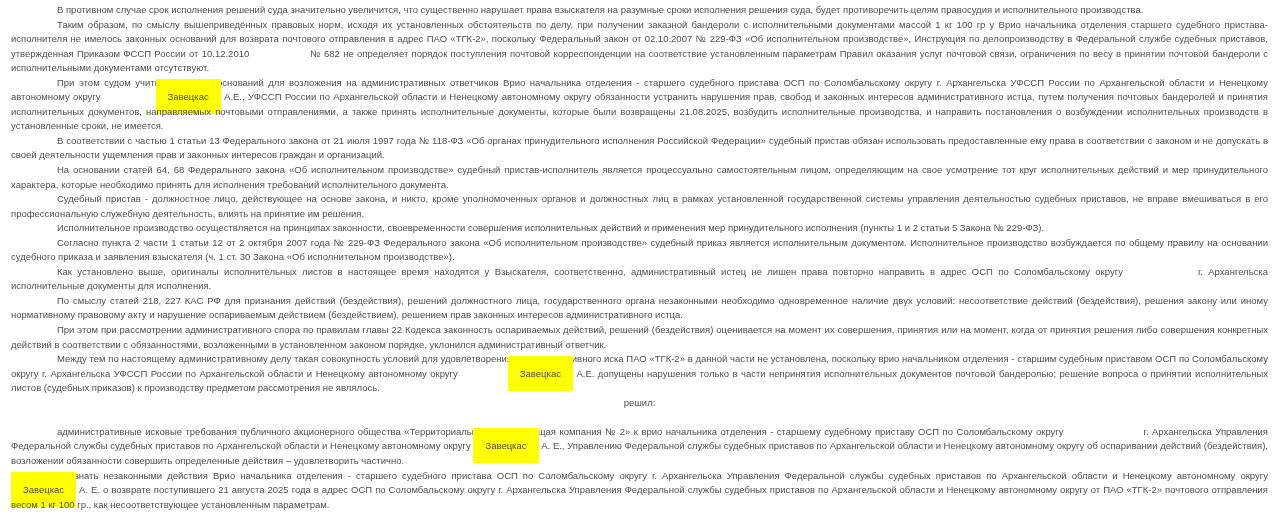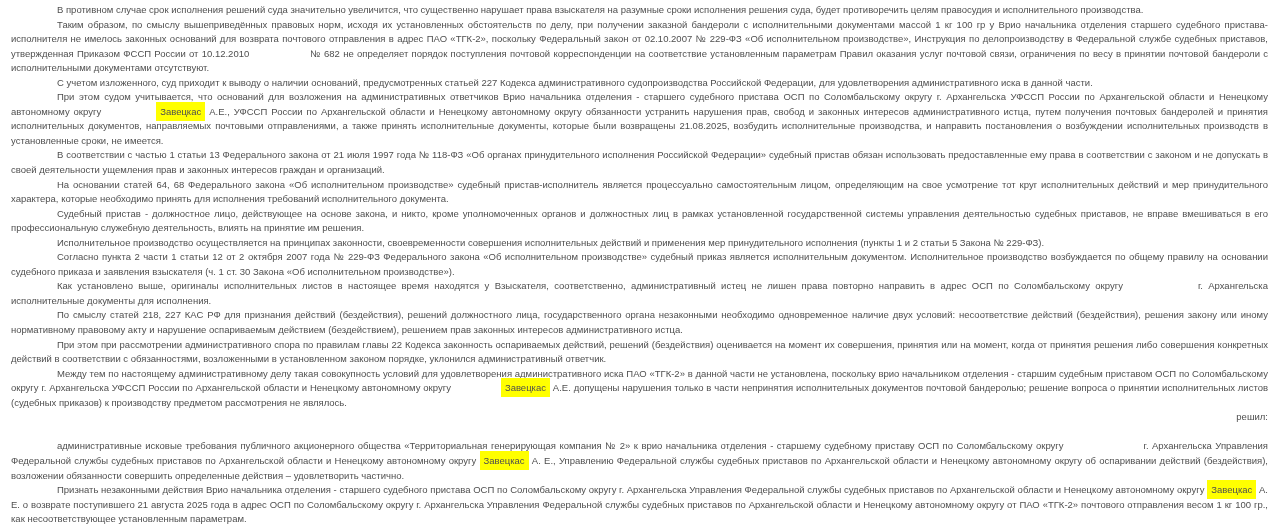--- a/index.html
+++ b/index.html
@@ -19,41 +19,40 @@
     padding: 3px 12px 0 11px;
     text-align: justify;
   }
   p.para {
     margin: 0;
     line-height: 14.55px;
     text-indent: 46px;
     text-align: justify;
   }
   p.para.center {
-    text-align: right;
+    text-align: center;
     text-indent: 0;
     margin-bottom: 14.55px;
   }
   mark.hl {
     background: #ffff00;
     color: inherit;
-    padding: 4px;
+    padding: 12px;
   }
   .gap {
     display: inline-block;
     height: 1px;
   }
 </style>
 </head>
 <body style="background: rgb(255, 255, 255); color: rgb(79, 79, 79);">
 
 <div class="doc">
     <p class="para body"><span>В противном случае срок исполнения решений суда значительно увеличится, что существенно нарушает права взыскателя на разумные сроки исполнения решения суда, будет противоречить целям правосудия и исполнительного производства.</span></p>
     <p class="para body"><span>Таким образом, по смыслу вышеприведённых правовых норм, исходя их установленных обстоятельств по делу, при получении заказной бандероли с исполнительными документами массой 1 кг 100 гр у Врио начальника отделения старшего судебного пристава-исполнителя не имелось законных оснований для возврата почтового отправления в адрес ПАО «ТГК-2», поскольку Федеральный закон от 02.10.2007 № 229-ФЗ «Об исполнительном производстве», Инструкция по делопроизводству в Федеральной службе судебных приставов, утвержденная Приказом ФССП России от 10.12.2010</span><span class="gap" style="width: 60px;"></span><span>№ 682 не определяет порядок поступления почтовой корреспонденции на соответствие установленным параметрам Правил оказания услуг почтовой связи, ограничения по весу в принятии почтовой бандероли с исполнительными документами отсутствуют.</span></p>
-    <p class="para body"><span>С учетом изложенного, суд приходит к выводу о наличии оснований, предусмотренных статьей 227 Кодекса административного судопроизводства Российской Федерации, для удовлетворения административного иска в данной части.</span></p>
     <p class="para body"><span>При этом судом учитывается, что оснований для возложения на административных ответчиков Врио начальника отделения - старшего судебного пристава ОСП по Соломбальскому округу г. Архангельска УФССП России по Архангельской области и Ненецкому автономному округу</span><span class="gap" style="width: 55px;"></span><mark class="hl" style="background: rgb(255, 255, 0);">Завецкас</mark><span> А.Е., УФССП России по Архангельской области и Ненецкому автономному округу обязанности устранить нарушения прав, свобод и законных интересов административного истца, путем получения почтовых бандеролей и принятия исполнительных документов, направляемых почтовыми отправлениями, а также принять исполнительные документы, которые были возвращены 21.08.2025, возбудить исполнительные производства, и направить постановления о возбуждении исполнительных производств в установленные сроки, не имеется.</span></p>
     <p class="para body"><span>В соответствии с частью 1 статьи 13 Федерального закона от 21 июля 1997 года № 118-ФЗ «Об органах принудительного исполнения Российской Федерации» судебный пристав обязан использовать предоставленные ему права в соответствии с законом и не допускать в своей деятельности ущемления прав и законных интересов граждан и организаций.</span></p>
     <p class="para body"><span>На основании статей 64, 68 Федерального закона «Об исполнительном производстве» судебный пристав-исполнитель является процессуально самостоятельным лицом, определяющим на свое усмотрение тот круг исполнительных действий и мер принудительного характера, которые необходимо принять для исполнения требований исполнительного документа.</span></p>
     <p class="para body"><span>Судебный пристав - должностное лицо, действующее на основе закона, и никто, кроме уполномоченных органов и должностных лиц в рамках установленной государственной системы управления деятельностью судебных приставов, не вправе вмешиваться в его профессиональную служебную деятельность, влиять на принятие им решения.</span></p>
     <p class="para body"><span>Исполнительное производство осуществляется на принципах законности, своевременности совершения исполнительных действий и применения мер принудительного исполнения (пункты 1 и 2 статьи 5 Закона № 229-ФЗ).</span></p>
     <p class="para body"><span>Согласно пункта 2 части 1 статьи 12 от 2 октября 2007 года № 229-ФЗ Федерального закона «Об исполнительном производстве» судебный приказ является исполнительным документом. Исполнительное производство возбуждается по общему правилу на основании судебного приказа и заявления взыскателя (ч. 1 ст. 30 Закона «Об исполнительном производстве»).</span></p>
     <p class="para body"><span>Как установлено выше, оригиналы исполнительных листов в настоящее время находятся у Взыскателя, соответственно, административный истец не лишен права повторно направить в адрес ОСП по Соломбальскому округу</span><span class="gap" style="width: 75px;"></span><span>г. Архангельска исполнительные документы для исполнения.</span></p>
     <p class="para body"><span>По смыслу статей 218, 227 КАС РФ для признания действий (бездействия), решений должностного лица, государственного органа незаконными необходимо одновременное наличие двух условий: несоответствие действий (бездействия), решения закону или иному нормативному правовому акту и нарушение оспариваемым действием (бездействием), решением прав законных интересов административного истца.</span></p>
     <p class="para body"><span>При этом при рассмотрении административного спора по правилам главы 22 Кодекса законность оспариваемых действий, решений (бездействия) оценивается на момент их совершения, принятия или на момент, когда от принятия решения либо совершения конкретных действий в соответствии с обязанностями, возложенными в установленном законом порядке, уклонился административный ответчик.</span></p>
     <p class="para body"><span>Между тем по настоящему административному делу такая совокупность условий для удовлетворения административного иска ПАО «ТГК-2» в данной части не установлена, поскольку врио начальником отделения - старшим судебным приставом ОСП по Соломбальскому округу г. Архангельска УФССП России по Архангельской области и Ненецкому автономному округу</span><span class="gap" style="width: 50px;"></span><mark class="hl" style="background: rgb(255, 255, 0);">Завецкас</mark><span> А.Е. допущены нарушения только в части непринятия исполнительных документов почтовой бандеролью; решение вопроса о принятии исполнительных листов (судебных приказов) к производству предметом рассмотрения не являлось.</span></p>

